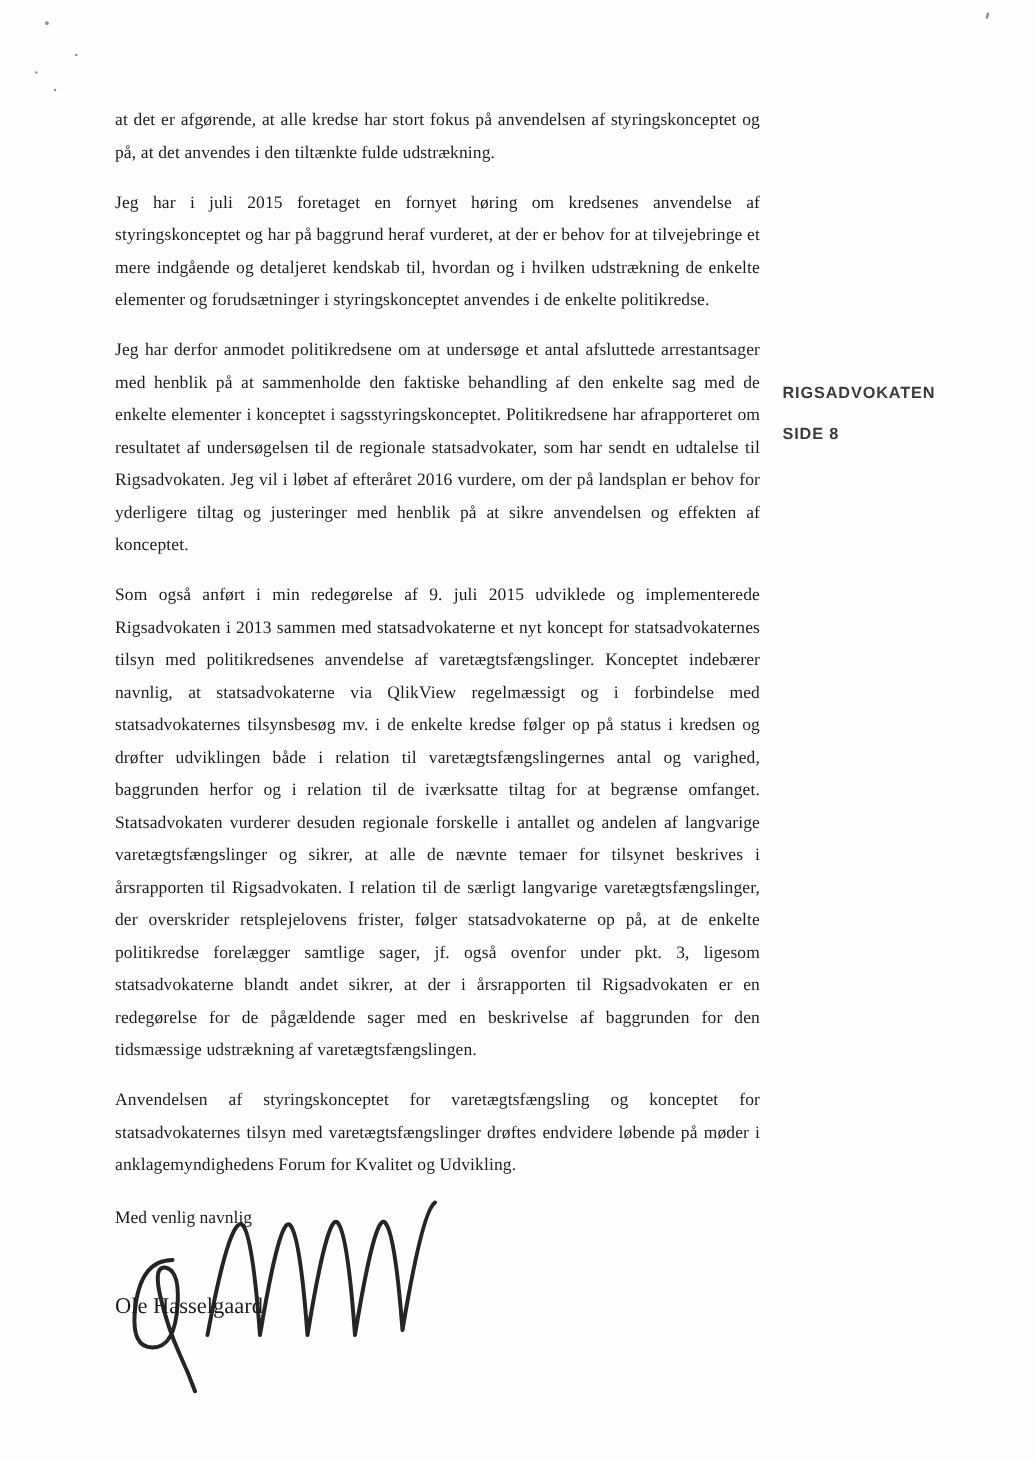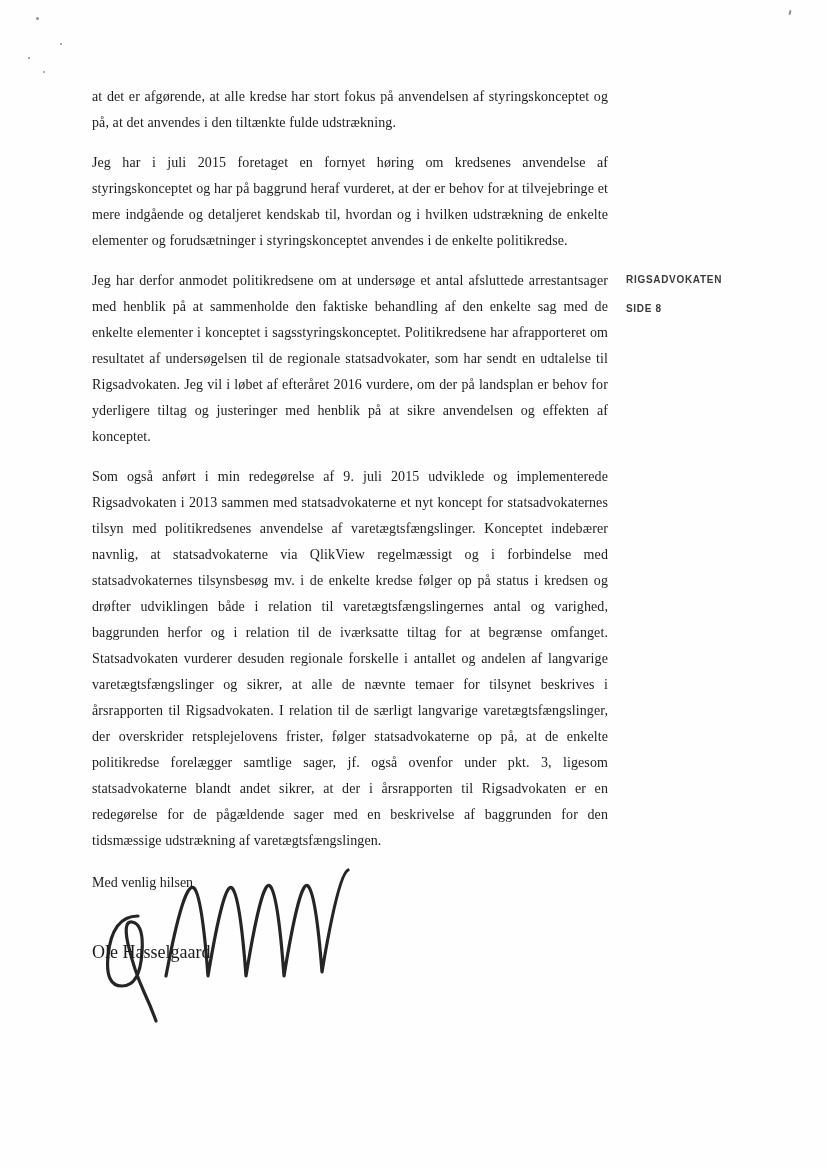--- a/index.html
+++ b/index.html
@@ -40,23 +40,23 @@
   .para {
     margin: 0 0 14px 0;
     font-size: 14px;
     line-height: 26px;
     text-align: justify;
     letter-spacing: 0.1px;
   }
   .margin-note {
     position: absolute;
     left: 626px;
-    top: 274px;
+    top: 306px;
     font-family: "Liberation Sans", sans-serif;
-    font-size: 10px;
+    font-size: 13px;
     font-weight: 700;
     letter-spacing: 0.7px;
     color: #3a3a3a;
     white-space: nowrap;
   }
   .margin-note .note-line2 {
     margin-top: 18px;
   }
   .sig-area {
     position: relative;
@@ -102,23 +102,24 @@
   <div class="margin-note">
     <div class="note-line1">RIGSADVOKATEN</div>
     <div class="note-line2">SIDE 8</div>
   </div>
 
   <div class="letter">
     <p class="para">at det er afgørende, at alle kredse har stort fokus på anvendelsen af styringskonceptet og på, at det anvendes i den tiltænkte fulde udstrækning.</p>
     <p class="para">Jeg har i juli 2015 foretaget en fornyet høring om kredsenes anvendelse af styringskonceptet og har på baggrund heraf vurderet, at der er behov for at tilvejebringe et mere indgående og detaljeret kendskab til, hvordan og i hvilken udstrækning de enkelte elementer og forudsætninger i styringskonceptet anvendes i de enkelte politikredse.</p>
     <p class="para">Jeg har derfor anmodet politikredsene om at undersøge et antal afsluttede arrestantsager med henblik på at sammenholde den faktiske behandling af den enkelte sag med de enkelte elementer i konceptet i sagsstyringskonceptet. Politikredsene har afrapporteret om resultatet af undersøgelsen til de regionale statsadvokater, som har sendt en udtalelse til Rigsadvokaten. Jeg vil i løbet af efteråret 2016 vurdere, om der på landsplan er behov for yderligere tiltag og justeringer med henblik på at sikre anvendelsen og effekten af konceptet.</p>
     <p class="para">Som også anført i min redegørelse af 9. juli 2015 udviklede og implementerede Rigsadvokaten i 2013 sammen med statsadvokaterne et nyt koncept for statsadvokaternes tilsyn med politikredsenes anvendelse af varetægtsfængslinger. Konceptet indebærer navnlig, at statsadvokaterne via QlikView regelmæssigt og i forbindelse med statsadvokaternes tilsynsbesøg mv. i de enkelte kredse følger op på status i kredsen og drøfter udviklingen både i relation til varetægtsfængslingernes antal og varighed, baggrunden herfor og i relation til de iværksatte tiltag for at begrænse omfanget. Statsadvokaten vurderer desuden regionale forskelle i antallet og andelen af langvarige varetægtsfængslinger og sikrer, at alle de nævnte temaer for tilsynet beskrives i årsrapporten til Rigsadvokaten. I relation til de særligt langvarige varetægtsfængslinger, der overskrider retsplejelovens frister, følger statsadvokaterne op på, at de enkelte politikredse forelægger samtlige sager, jf. også ovenfor under pkt. 3, ligesom statsadvokaterne blandt andet sikrer, at der i årsrapporten til Rigsadvokaten er en redegørelse for de pågældende sager med en beskrivelse af baggrunden for den tidsmæssige udstrækning af varetægtsfængslingen.</p>
+    <p class="para">Anvendelsen af styringskonceptet for varetægtsfængsling og konceptet for statsadvokaternes tilsyn med varetægtsfængslinger drøftes endvidere løbende på møder i anklagemyndighedens Forum for Kvalitet og Udvikling.</p>
 
     <div class="sig-area">
-      <div class="closing">Med venlig hilsen</div>
+      <div class="closing">Med venlig navnlig</div>
 
       <svg class="signature-svg" width="300" height="168" viewBox="0 0 300 168" aria-hidden="true">
 
         <path d="M 42 52
                  Q 16 52 12 92
                  Q 9 122 26 122
                  Q 44 122 46 88
                  Q 48 60 36 58
                  Q 27 57 32 80
                  Q 38 106 48 128

